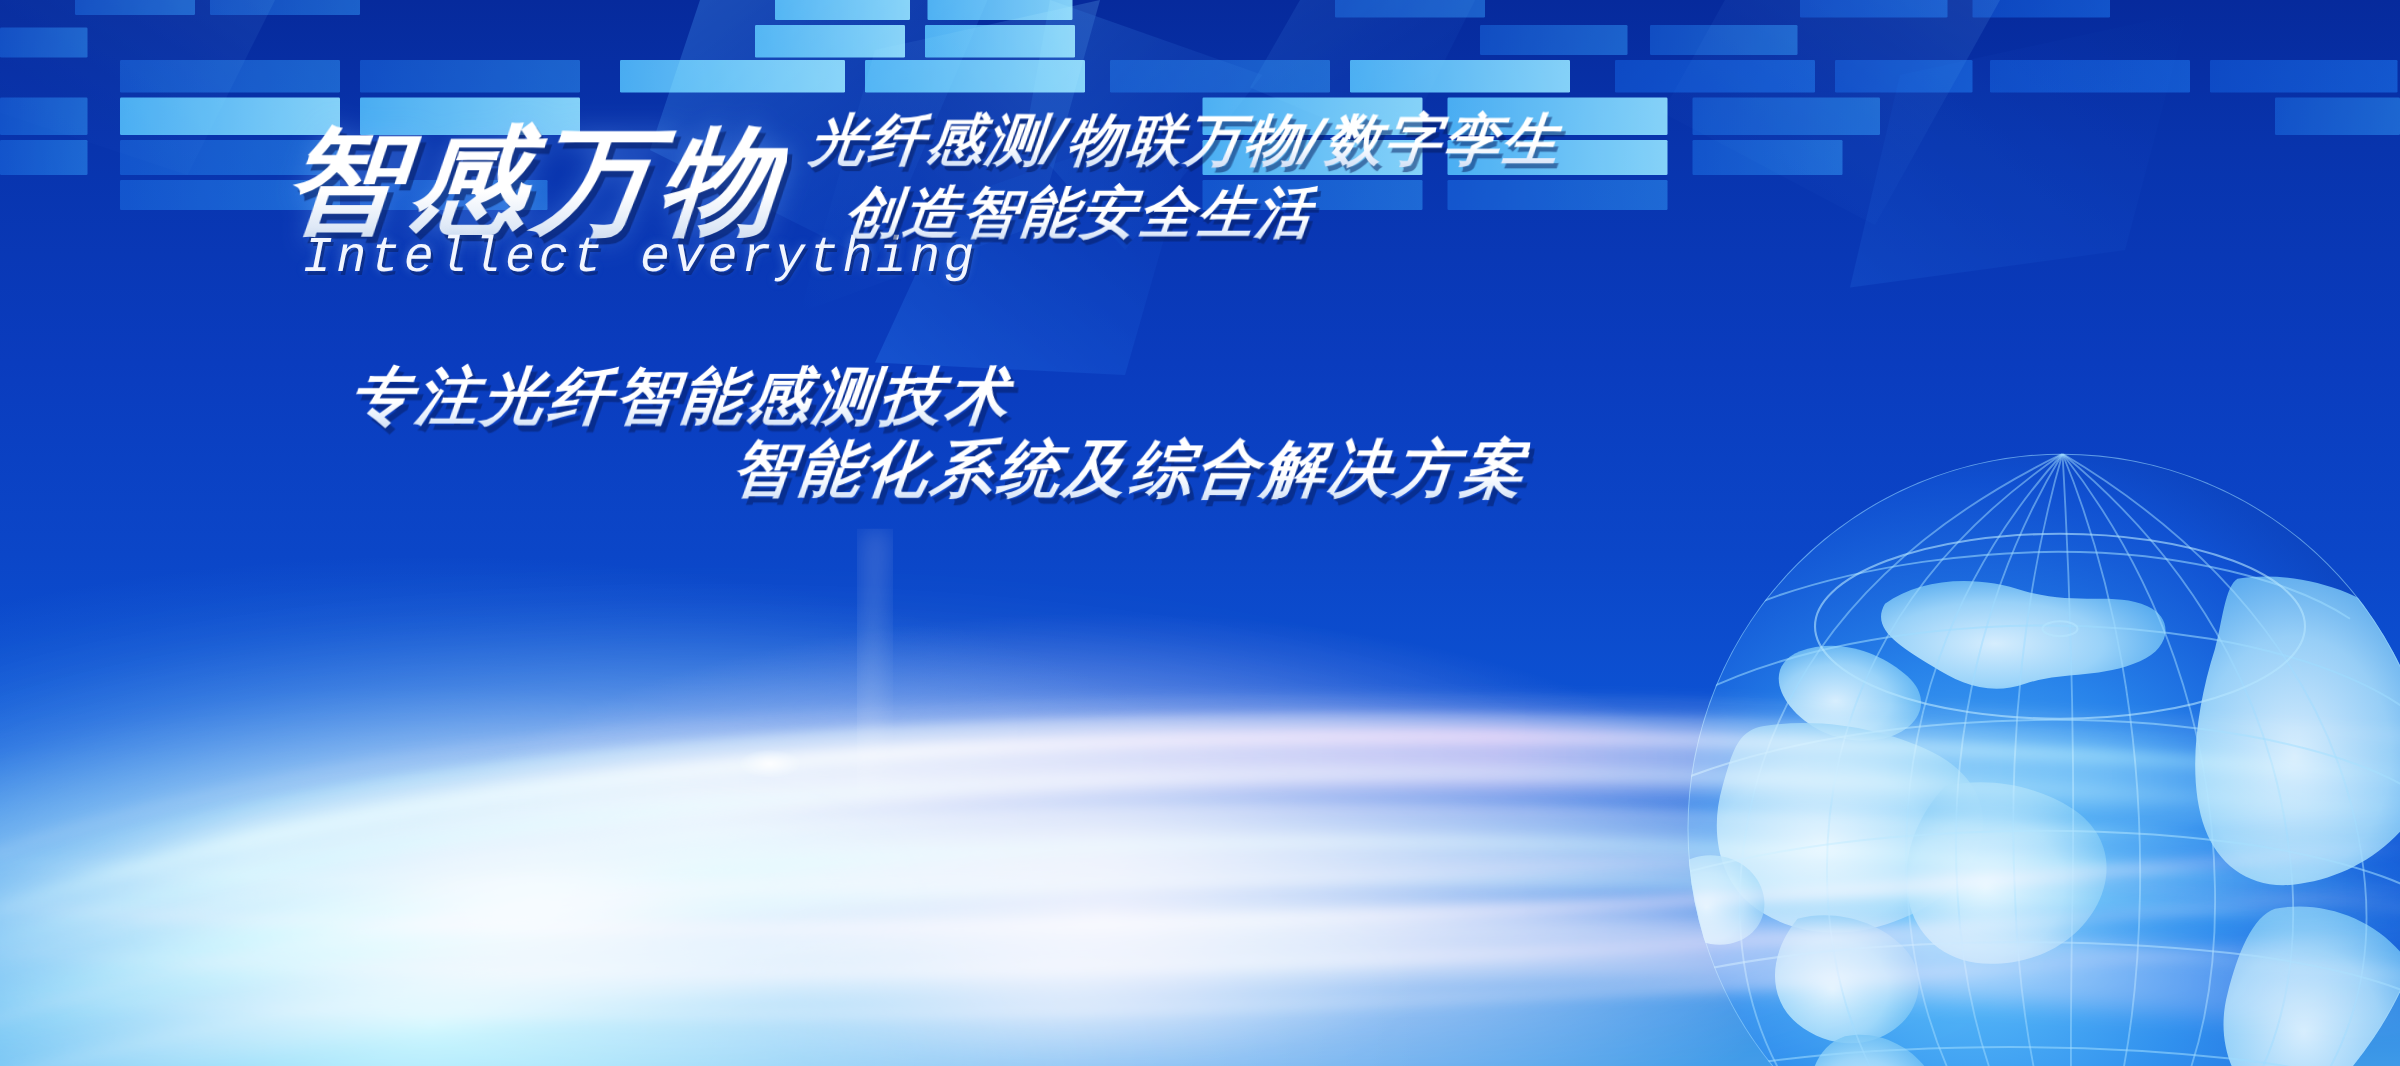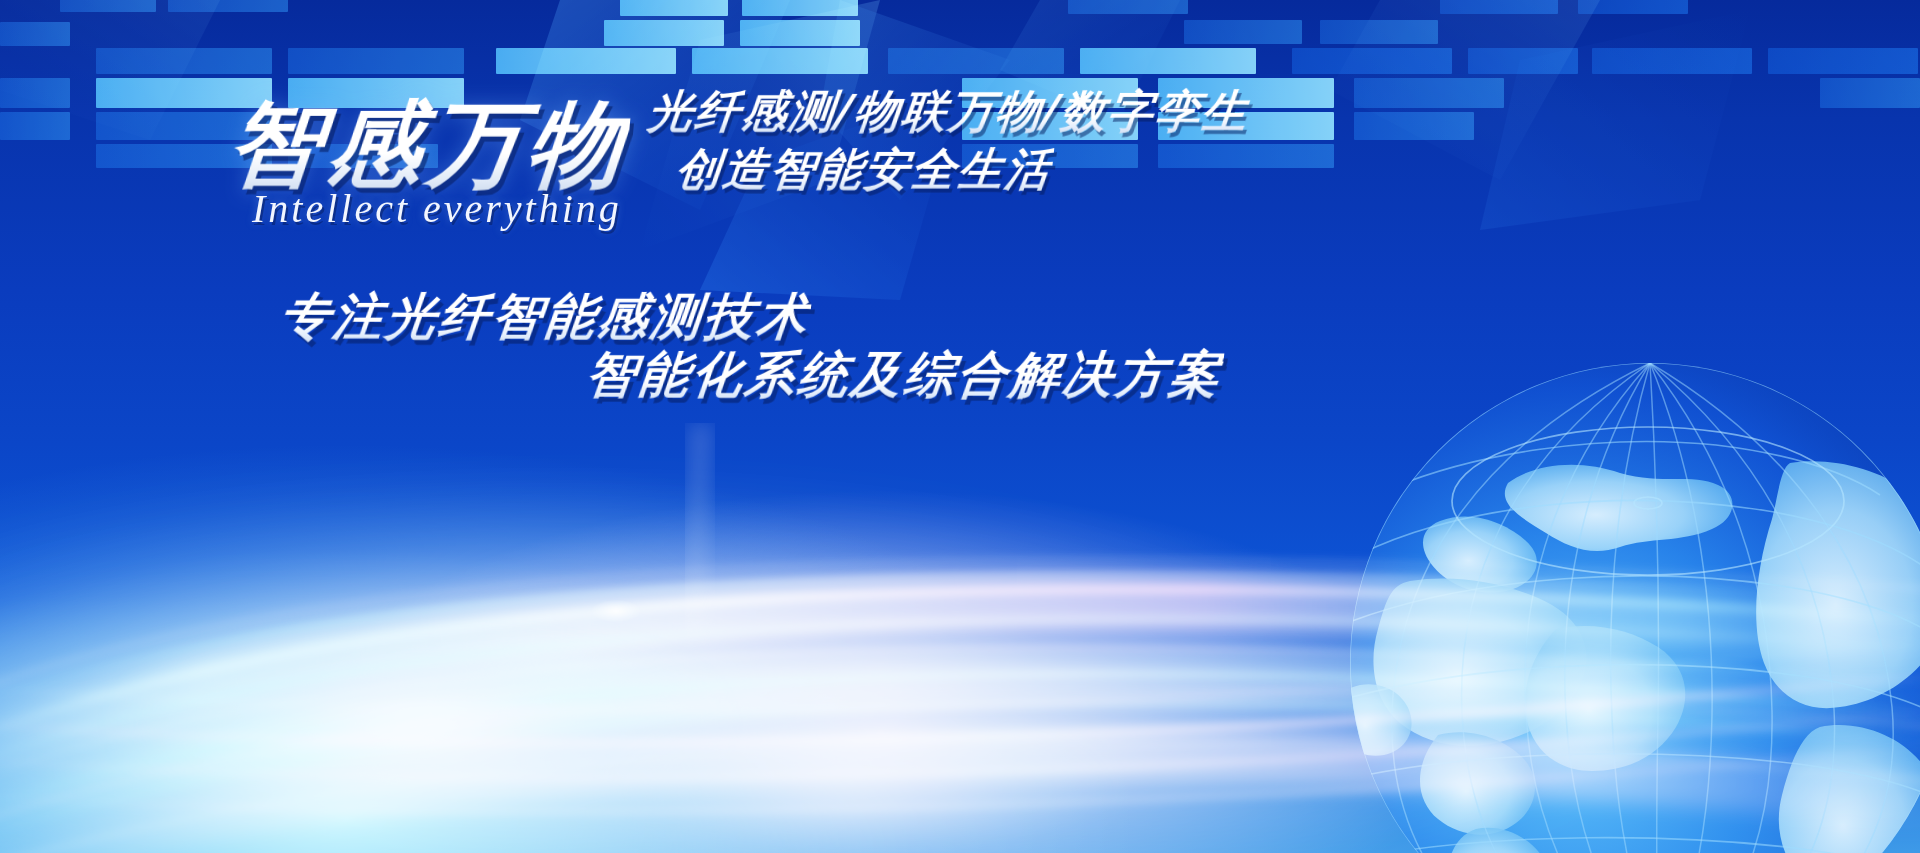--- a/index.html
+++ b/index.html
@@ -75,22 +75,22 @@
     font-style:italic;
     color:#ffffff;
     background:linear-gradient(180deg,#ffffff 0%,#ffffff 56%,#dfe9f7 78%,#b9c9e4 100%);
     -webkit-background-clip:text; background-clip:text;
     -webkit-text-fill-color:transparent;
     filter:drop-shadow(4px 5px 0 rgba(4,26,92,.55)) drop-shadow(0 0 10px rgba(120,180,255,.35));
     transform:skewX(-5deg);
   }
 
   .headline-en{
-    left:252px; top:185px;
-    font-family:Liberation Serif, serif;
+    left:242px; top:185px;
+    font-family:Liberation Mono, monospace;
     font-style:italic;
     font-size:40px;
     letter-spacing:3px;
     color:#f2f6ff;
     text-shadow: 2px 3px 0 rgba(4,26,92,.50), 0 0 8px rgba(150,200,255,.35);
   }
 
   .tag-line{
     font-family:"DejaVu Sans", sans-serif;
     font-weight:700;

